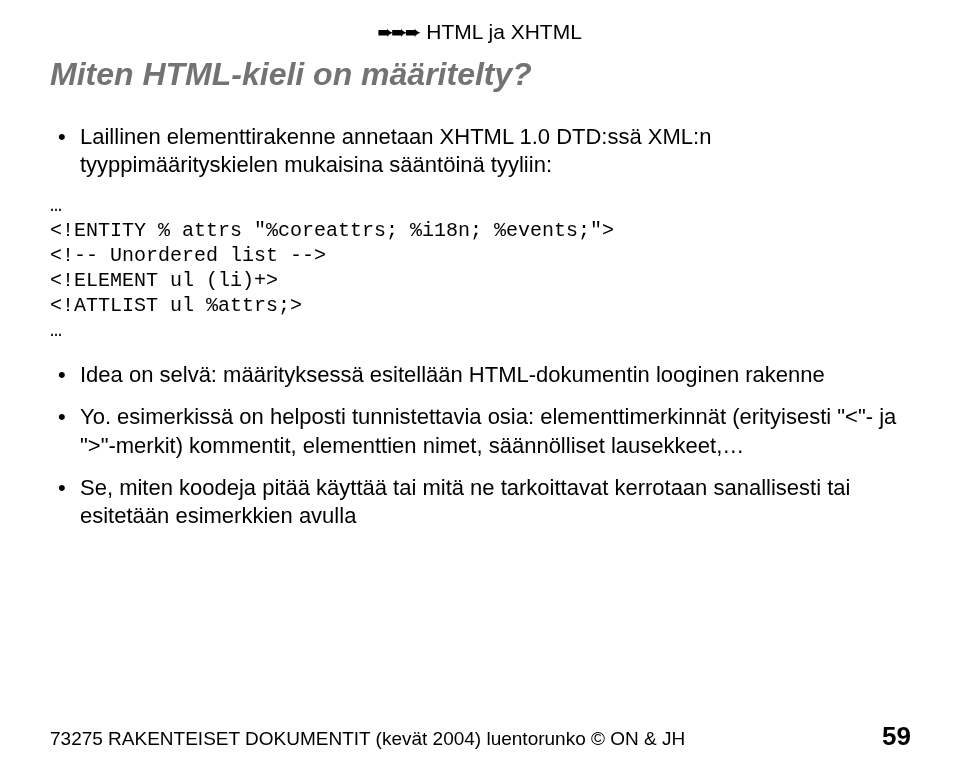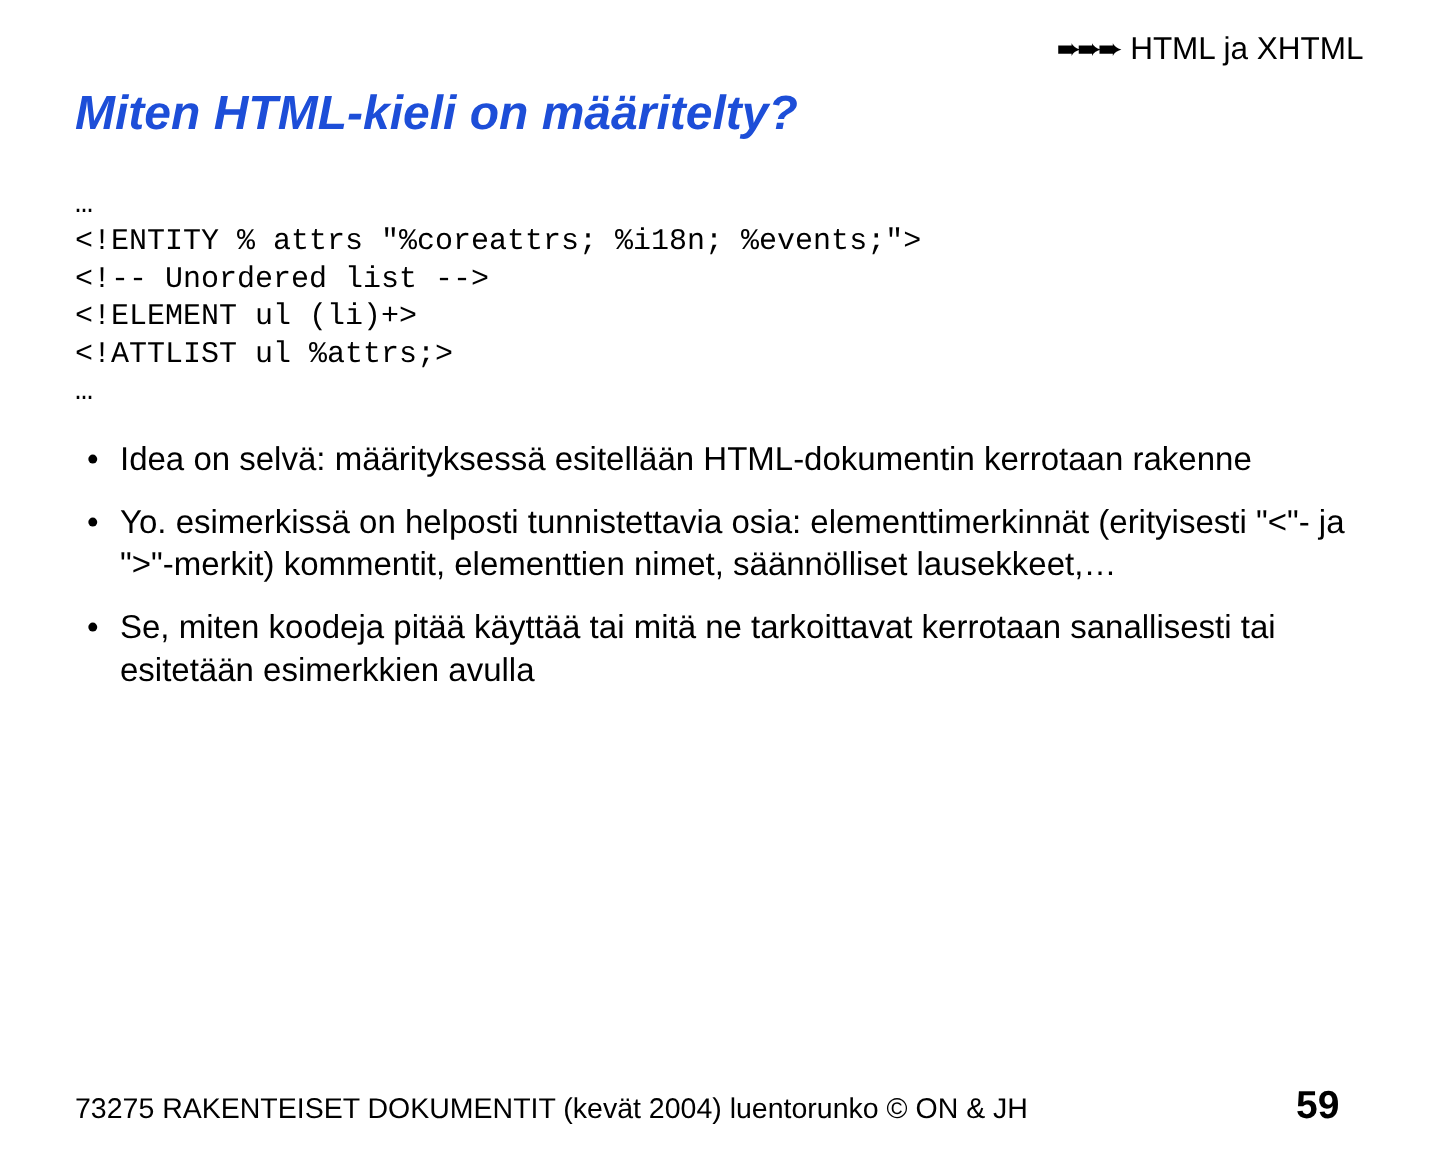--- a/index.html
+++ b/index.html
@@ -12,35 +12,35 @@
     position: relative;
     box-sizing: border-box;
   }
   .page {
     padding: 20px 50px 40px 50px;
     position: relative;
     height: 100%;
     box-sizing: border-box;
   }
   .breadcrumb {
-    text-align: right;
+    text-align: center;
     font-size: 21px;
     margin-bottom: 12px;
   }
   .breadcrumb .arrow {
     font-size: 20px;
     letter-spacing: -3px;
     margin-right: 2px;
   }
   h1 {
     font-style: italic;
     font-weight: bold;
     font-size: 32px;
     margin: 0 0 30px 0;
-    color: #1d4ed8;
+    color: #737373;
   }
   ul.bullets {
     list-style: none;
     padding-left: 8px;
     margin: 0;
   }
   ul.bullets > li {
     position: relative;
     padding-left: 22px;
     margin-bottom: 14px;
@@ -58,21 +58,21 @@
     font-family: "Courier New", Courier, monospace;
     font-size: 20px;
     line-height: 1.25;
     margin: 8px 0 18px 0;
     white-space: pre;
   }
   .footer {
     position: absolute;
     bottom: 24px;
     left: 50px;
-    right: 66px;
+    right: 48px;
     font-size: 19px;
     display: flex;
     justify-content: space-between;
     align-items: baseline;
   }
   .pagenum {
     font-weight: bold;
     font-size: 26px;
   }
 </style>
@@ -80,30 +80,33 @@
 <body>
 
 <div class="page">
   <div class="breadcrumb">
     <span class="arrow">➨➨➨</span>
     <span>HTML ja XHTML</span>
   </div>
 
   <h1>Miten HTML-kieli on määritelty?</h1>
 
+  <ul class="bullets">
+    <li>Laillinen elementtirakenne annetaan XHTML 1.0 DTD:ssä XML:n tyyppimäärityskielen mukaisina sääntöinä tyyliin:</li>
+  </ul>
 
   <pre class="code">…
 &lt;!ENTITY % attrs "%coreattrs; %i18n; %events;"&gt;
 &lt;!-- Unordered list --&gt;
 &lt;!ELEMENT ul (li)+&gt;
 &lt;!ATTLIST ul %attrs;&gt;
 …</pre>
 
   <ul class="bullets">
-    <li>Idea on selvä: määrityksessä esitellään HTML-dokumentin kerrotaan rakenne</li>
+    <li>Idea on selvä: määrityksessä esitellään HTML-dokumentin looginen rakenne</li>
     <li>Yo. esimerkissä on helposti tunnistettavia osia: elementtimerkinnät (erityisesti "&lt;"- ja "&gt;"-merkit) kommentit, elementtien nimet, säännölliset lausekkeet,…</li>
     <li>Se, miten koodeja pitää käyttää tai mitä ne tarkoittavat kerrotaan sanallisesti tai esitetään esimerkkien avulla</li>
   </ul>
 
   <div class="footer">
     <span>73275 RAKENTEISET DOKUMENTIT (kevät 2004) luentorunko © ON &amp; JH</span>
     <span class="pagenum">59</span>
   </div>
 </div>
 

